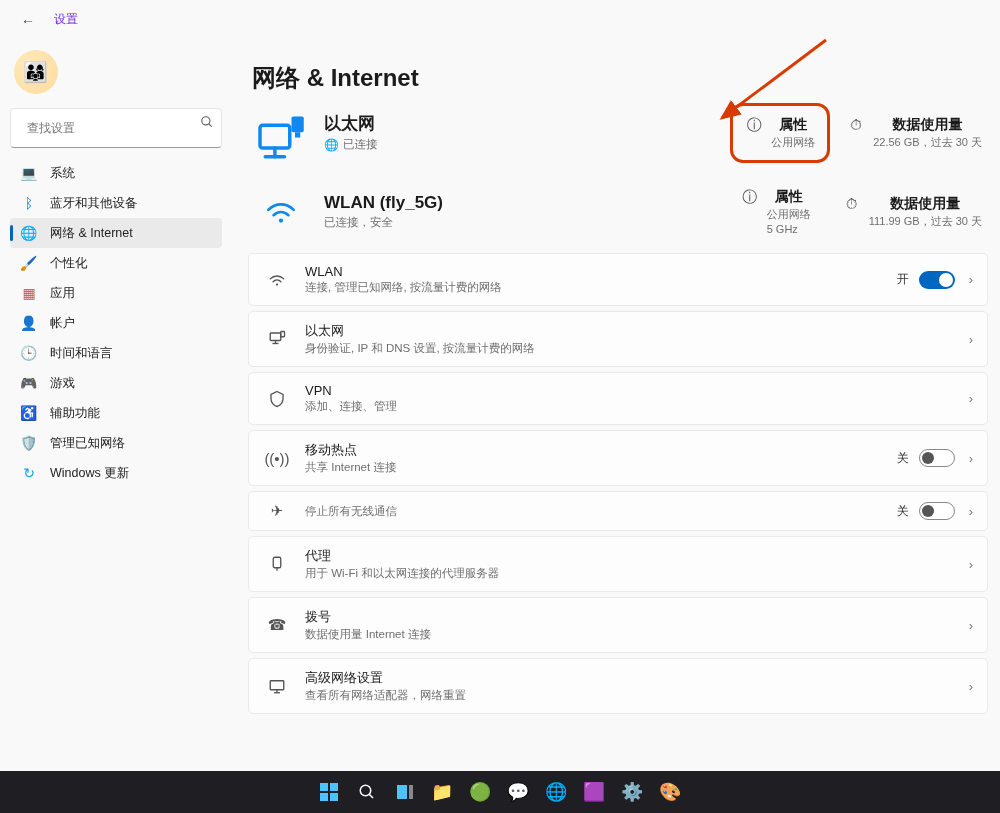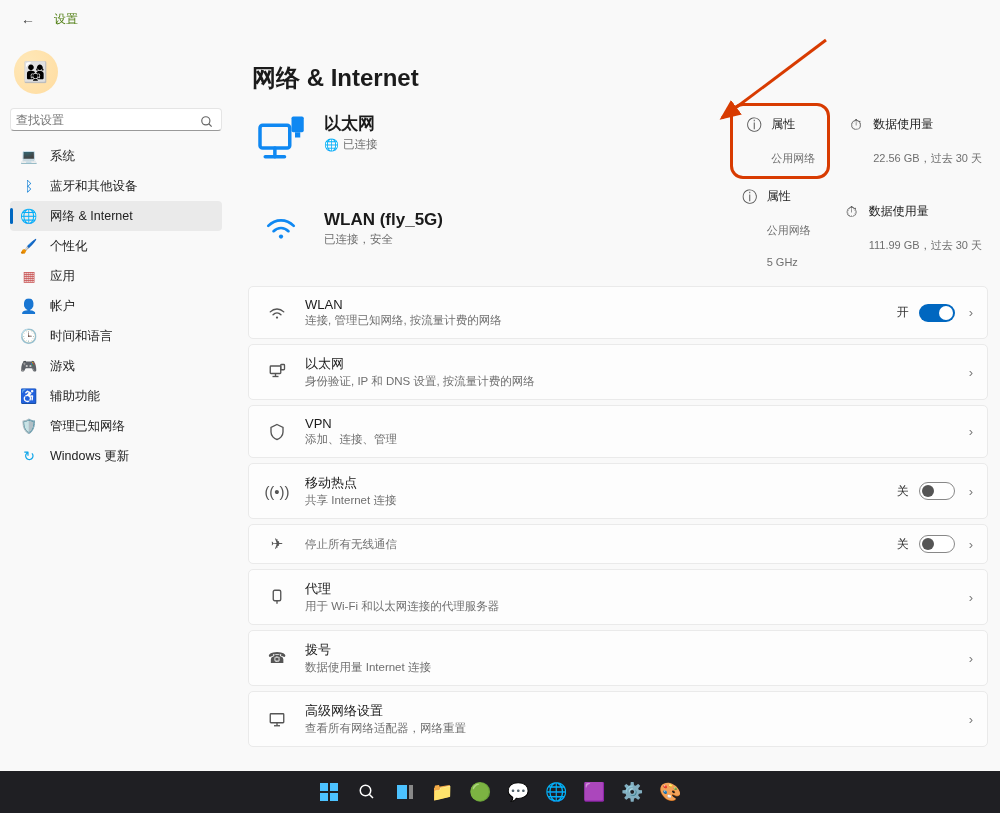--- a/index.html
+++ b/index.html
@@ -2,30 +2,30 @@
 <html><head>
 <meta charset="utf-8">
 <style>
   * { box-sizing: border-box; margin: 0; padding: 0; }
   html, body { width: 1000px; height: 813px; font-family: "Segoe UI", "Microsoft YaHei", Arial, sans-serif; background: #f9f9f9; color: #1b1b1b; overflow: hidden; }
   body { display: flex; flex-direction: column; }
 
   .window { flex: 1; display: flex; flex-direction: column; }
   .header { height: 38px; display: flex; align-items: center; padding-left: 16px; }
   .back-btn { width: 24px; height: 24px; display: flex; align-items: center; justify-content: center; font-size: 14px; color: #444; cursor: pointer; }
-  .app-title { margin-left: 14px; font-size: 12px; color: #4d7c0f; }
+  .app-title { margin-left: 14px; font-size: 12px; color: #6d28d9; }
 
   .body { flex: 1; display: flex; }
 
   
   .sidebar { width: 232px; padding: 8px 10px 0 10px; }
   .avatar-wrap { margin: 4px 0 14px 4px; }
   .avatar { width: 44px; height: 44px; border-radius: 50%; background: radial-gradient(circle at 30% 30%, #ffe8b8, #ffdca0); display: flex; align-items: center; justify-content: center; font-size: 20px; }
   .search { position: relative; margin-bottom: 10px; }
-  .search input { width: 100%; height: 23px; background: #fff; border: 1px solid #e5e5e5; border-bottom: 1px solid #9a9a9a; border-radius: 4px; padding: 0 30px 0 5px; font-size: 12px; outline: none; }
+  .search input { width: 100%; height: 40px; background: #fff; border: 1px solid #e5e5e5; border-bottom: 1px solid #9a9a9a; border-radius: 4px; padding: 0 30px 0 16px; font-size: 12px; outline: none; }
   .search .search-icon { position: absolute; right: 8px; top: 7px; color: #666; font-size: 14px; }
 
   .nav { display: flex; flex-direction: column; margin-top: 4px; }
   .nav-item { display: flex; align-items: center; height: 30px; padding: 0 10px; font-size: 12.5px; color: #222; cursor: pointer; border-radius: 4px; position: relative; }
   .nav-item .nav-icon { width: 18px; height: 18px; margin-right: 12px; display: flex; align-items: center; justify-content: center; font-size: 14px; }
   .nav-item.selected { background: #eaeaea; }
   .nav-item.selected::before { content: ""; position: absolute; left: 0; top: 7px; bottom: 7px; width: 3px; background: #0067c0; border-radius: 2px; }
 
   
   .main { flex: 1; padding: 10px 12px 0 16px; overflow-y: auto; }
@@ -37,22 +37,22 @@
   .net-icon-sm { width: 58px; display: flex; align-items: center; justify-content: center; }
   .conn-info { margin-left: 14px; flex: 1; }
   .conn-title { font-size: 17px; font-weight: 600; }
   .conn-sub { font-size: 11.5px; color: #6f6f6f; display: flex; align-items: center; margin-top: 2px; }
   .globe-icon { color: #1a9b49; margin-right: 4px; font-size: 12px; }
 
   .meta-group { display: flex; align-items: center; margin-left: auto; }
   .meta { display: flex; align-items: flex-start; margin-left: 20px; padding: 4px 6px; border-radius: 4px; }
   .meta.click { cursor: pointer; }
   .meta-icon { width: 18px; height: 18px; display: flex; align-items: center; justify-content: center; color: #555; font-size: 15px; margin-right: 8px; }
-  .meta-txt .meta-title { font-size: 12px; font-weight: 400; }
-  .meta-txt .meta-sub { font-size: 11px; color: #6f6f6f; margin-top: 18px; }
+  .meta-txt .meta-title { font-size: 14px; font-weight: 700; text-align: center; }
+  .meta-txt .meta-sub { font-size: 11px; color: #6f6f6f; margin-top: 1px; }
   .meta.highlight { outline: 3px solid #d83b01; outline-offset: 6px; }
 
   .card-list { display: flex; flex-direction: column; }
   .card { background: #fdfdfd; border: 1px solid #eaeaea; border-radius: 5px; margin-bottom: 5px; display: flex; align-items: center; padding: 10px 14px; cursor: pointer; }
   .card-icon { width: 28px; display: flex; align-items: center; justify-content: center; color: #555; font-size: 16px; }
   .card-body { margin-left: 14px; flex: 1; }
   .card-title { font-size: 13px; font-weight: 500; }
   .card-sub { font-size: 11.5px; color: #6f6f6f; margin-top: 1px; }
   .card-right { display: flex; align-items: center; }
   .toggle-label { font-size: 12px; color: #333; margin-right: 10px; }

